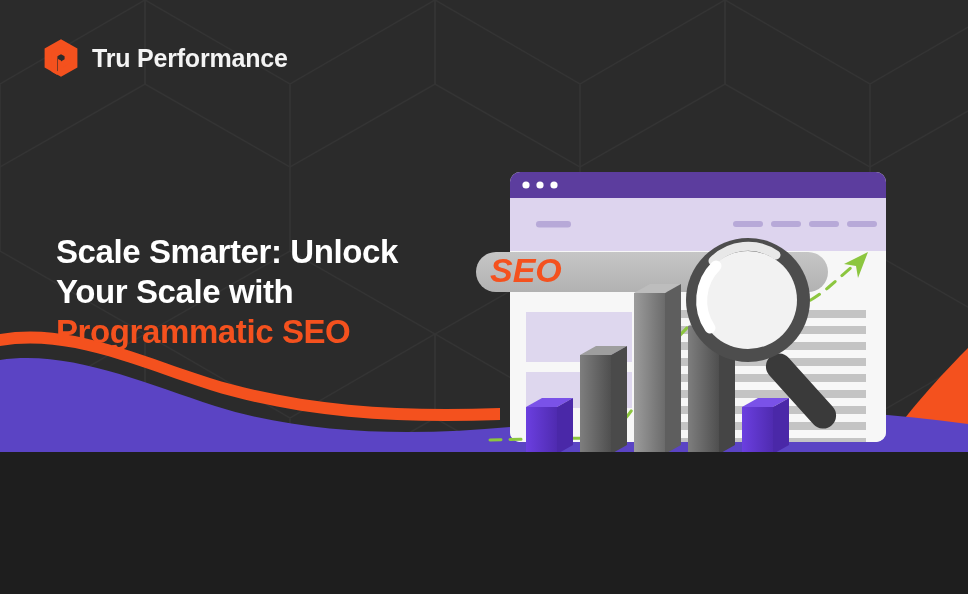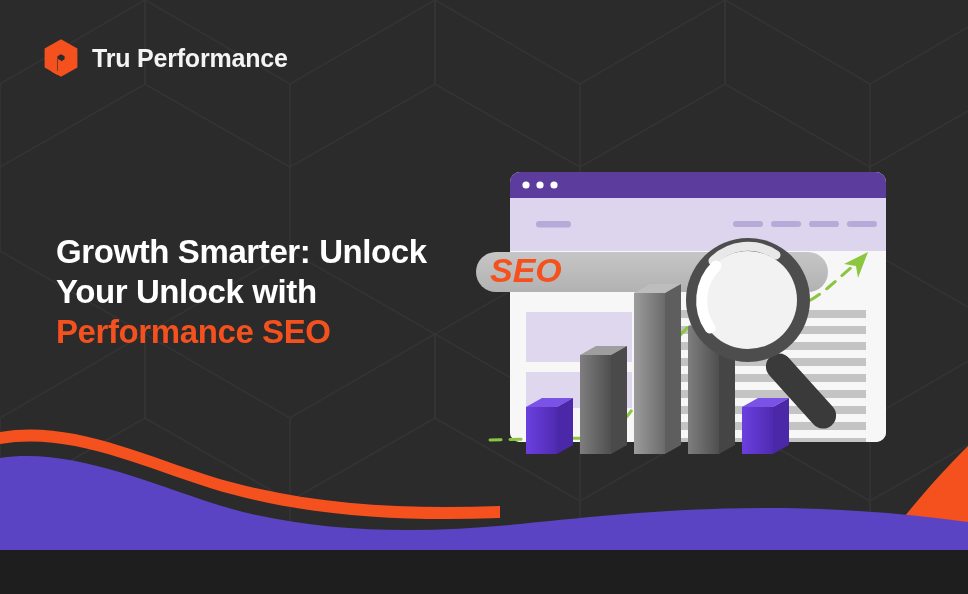--- a/index.html
+++ b/index.html
@@ -1,21 +1,21 @@
 <!DOCTYPE html>
 <html><head>
 <meta charset="utf-8">
 <title>Tru Performance — Programmatic SEO Banner</title>
 <style>
   * { margin:0; padding:0; box-sizing:border-box; }
   html,body { background:#1e1e1e; }
 
   .banner{
     position:relative;
-    width:968px; height:550px;
+    width:968px; height:452px;
     background:#2b2b2b;
     overflow:hidden;
     font-family:"Liberation Sans", sans-serif;
   }
 
   
   .hex-bg{ position:absolute; inset:0; z-index:0; pointer-events:none; }
 
   
   .logo-lockup{
@@ -74,23 +74,23 @@
       <path d="M19 1.2 L35.4 10.6 L35.4 29.4 L19 38.8 L2.6 29.4 L2.6 10.6 Z
                M13.0 31.6 L13.0 19.6 L19.0 16.2 L25.0 19.6 L25.0 26.0 L19.0 29.4
                L19.0 22.6 L16.0 20.9 L16.0 33.3 Z" fill="#f4511e" fill-rule="evenodd"></path>
       <path d="M9.6 33.8 L9.6 14.2 L19 8.8 L28.4 14.2 L28.4 25.0 L19 30.4
                L19 23.4 L22.6 21.3 L22.6 16.4 L19 14.3 L15.4 16.4 L15.4 37.0 Z" fill="#f4511e"></path>
     </svg>
     <span class="logo-word">Tru Performance</span>
   </div>
 
   <div class="headline">
-    <span class="headline-line">Growth Smarter: Unlock</span>
-    <span class="headline-line">Your Unlock with</span>
-    <span class="headline-line accent">Performance SEO</span>
+    <span class="headline-line">Scale Smarter: Unlock</span>
+    <span class="headline-line">Your Scale with</span>
+    <span class="headline-line accent">Programmatic SEO</span>
   </div>
 
   <div class="illustration">
     <svg width="440" height="320" viewBox="0 0 440 320">
       <defs>
         <linearGradient id="gBarGray" x1="0" y1="0" x2="1" y2="0">
           <stop offset="0%" stop-color="#9c9c9c"></stop>
           <stop offset="100%" stop-color="#6b6b6b"></stop>
         </linearGradient>
         <linearGradient id="gBarGray2" x1="0" y1="0" x2="1" y2="0">

